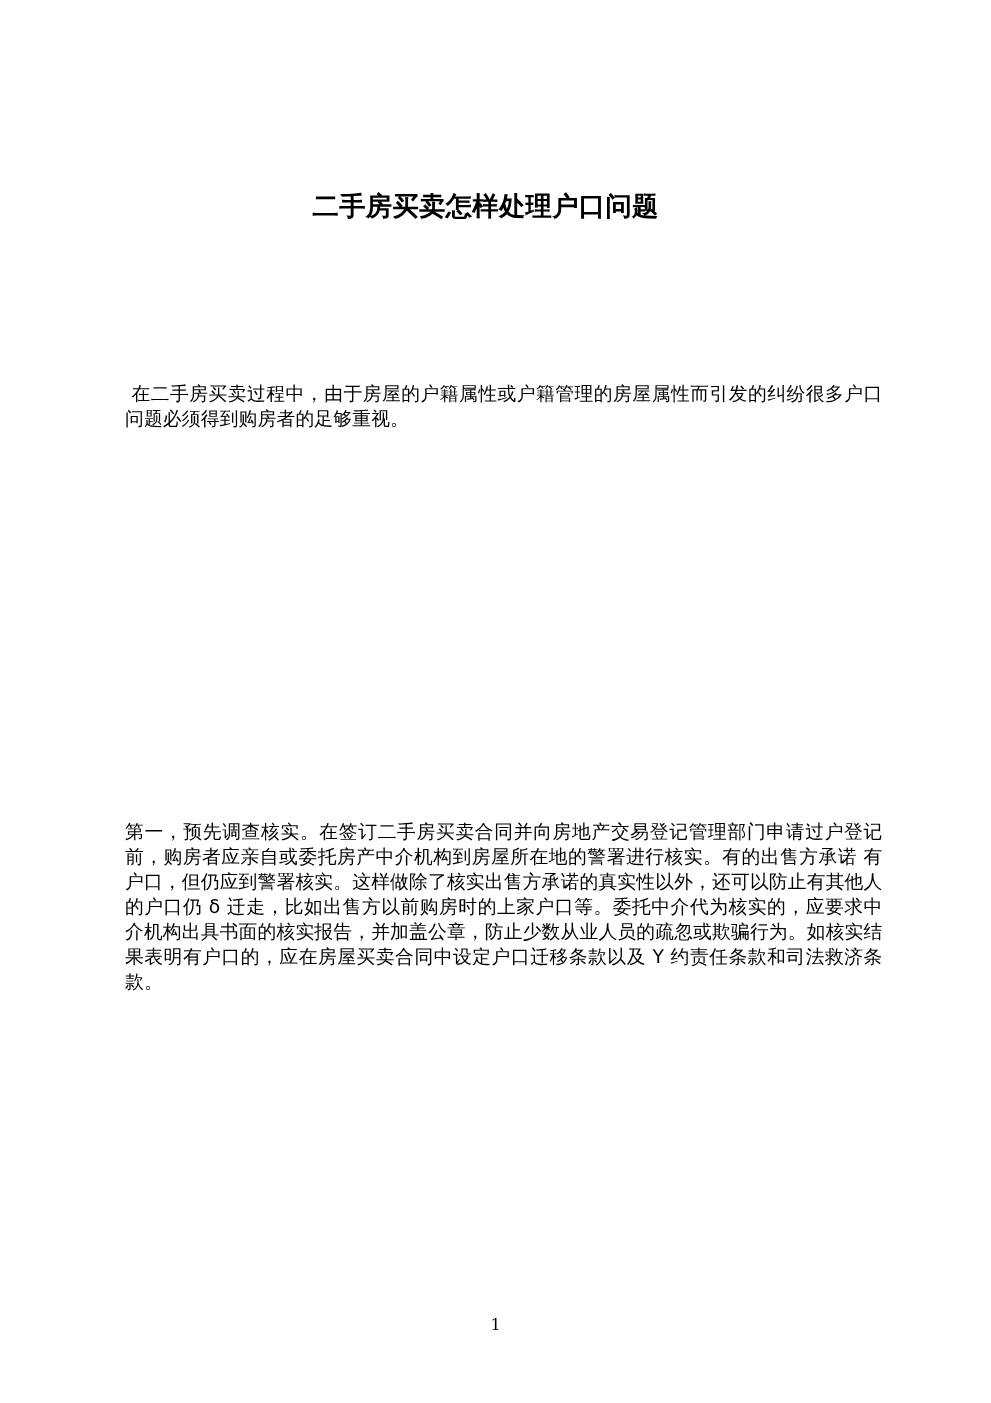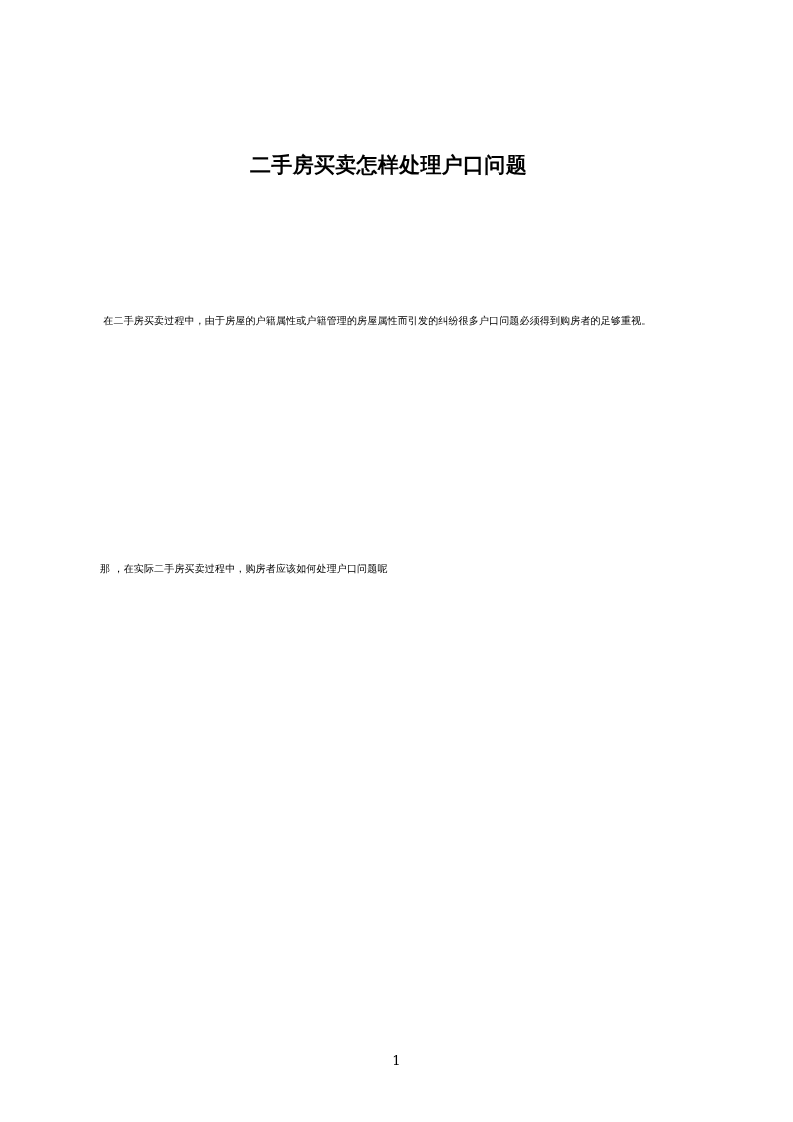--- a/index.html
+++ b/index.html
@@ -33,22 +33,22 @@
 
   
   .body-block {
     position: absolute;
     left: 100px;
     top: 305px;
     width: 606px;
   }
 
   .para {
-    font-size: 10px;
-    line-height: 32px;
+    font-size: 15px;
+    line-height: 20px;
     letter-spacing: 0.15px;
     text-align: justify;
     text-justify: inter-character;
     margin: 0;
     white-space: pre-wrap;
     word-break: break-all;
   }
 
   .para-gap-1 { height: 122px; }
   .para-gap-2 { height: 94px; }
@@ -80,22 +80,22 @@
 
   <div class="body-block">
 
     <p class="para justify-all"> 在二手房买卖过程中，由于房屋的户籍属性或户籍管理的房屋属性而引发的纠纷很多户口问题必须得到购房者的足够重视。</p>
 
     <div class="para-gap-1"></div>
 
 
     <div class="para-gap-2"></div>
 
-    <p class="para">那 ，在实际二手房买卖过程中，购房者应该如何处理户口问题呢</p>
 
     <div class="para-gap-3"></div>
 
+    <p class="para justify-all">第一，预先调查核实。在签订二手房买卖合同并向房地产交易登记管理部门申请过户登记前，购房者应亲自或委托房产中介机构到房屋所在地的警署进行核实。有的出售方承诺 有户口，但仍应到警署核实。这样做除了核实出售方承诺的真实性以外，还可以防止有其他人的户口仍 δ 迁走，比如出售方以前购房时的上家户口等。委托中介代为核实的，应要求中介机构出具书面的核实报告，并加盖公章，防止少数从业人员的疏忽或欺骗行为。如核实结果表明有户口的，应在房屋买卖合同中设定户口迁移条款以及 Υ 约责任条款和司法救济条款。</p>
 
   </div>
 
   <div class="page-number">1</div>
 
 </div>
 
 </body></html>

